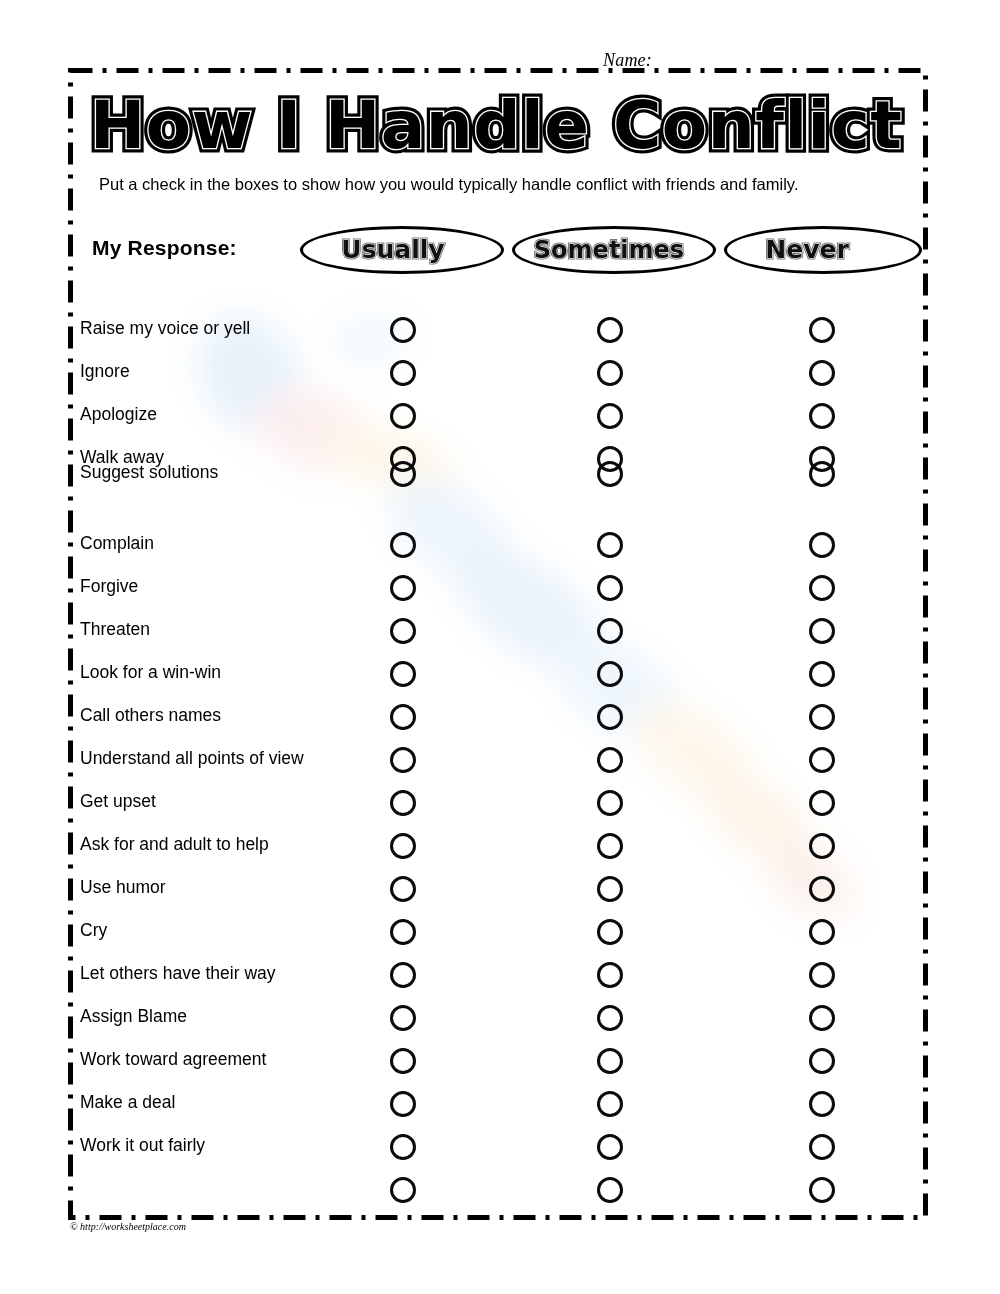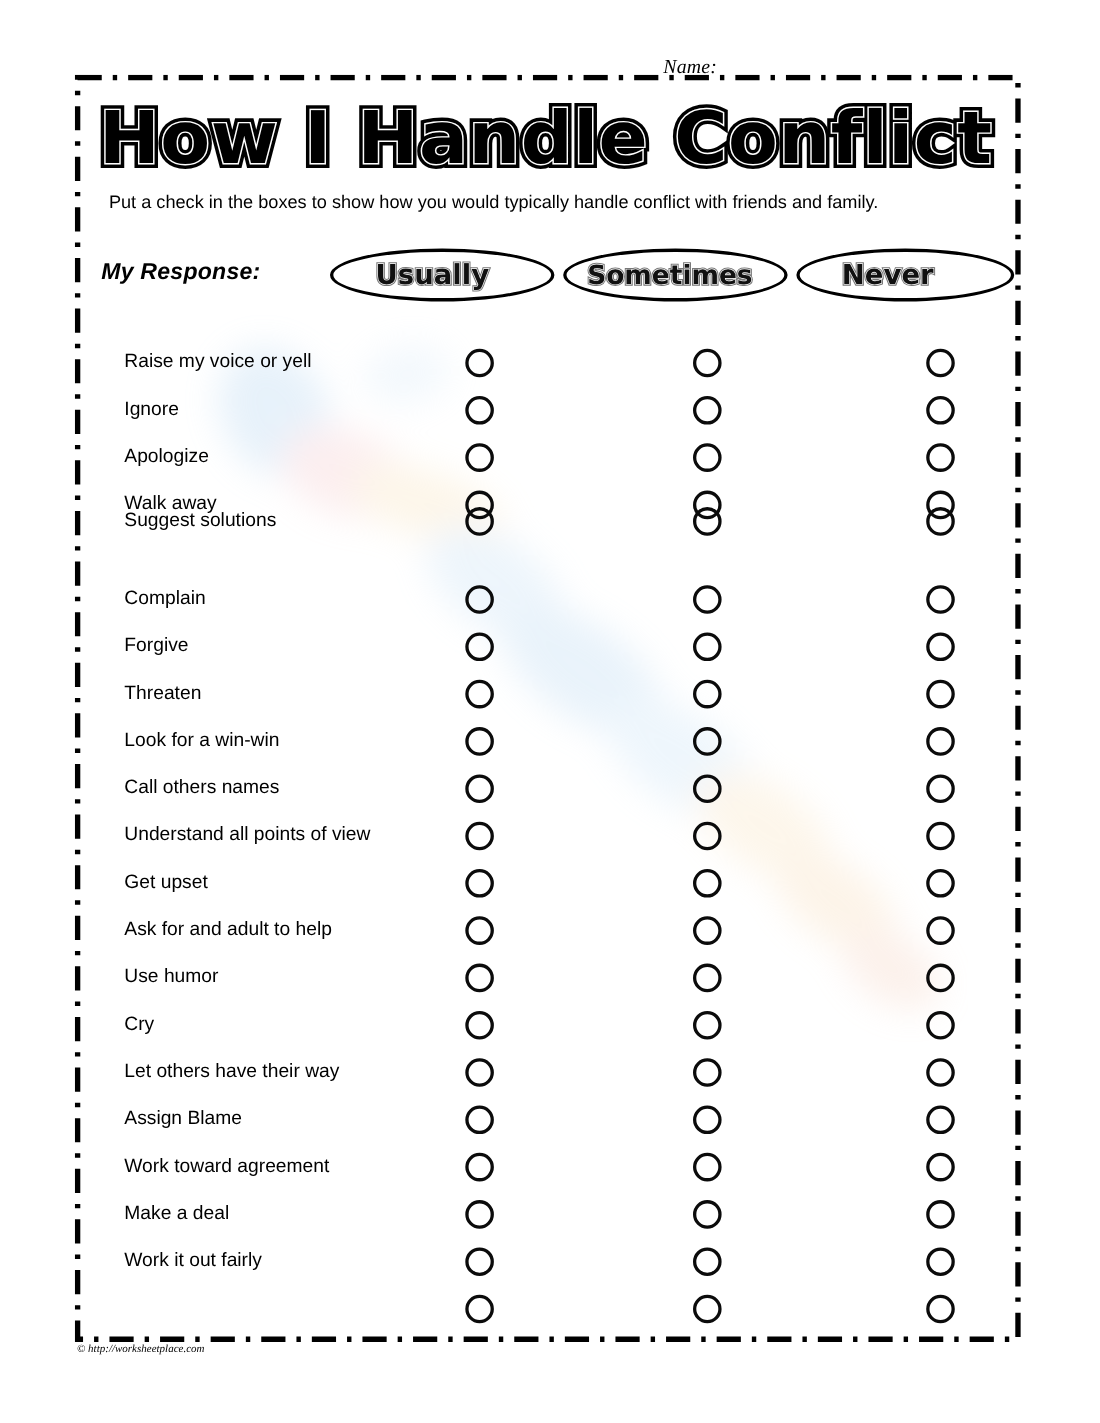--- a/index.html
+++ b/index.html
@@ -86,21 +86,20 @@
   }
 
   
   #my-response {
     position: absolute;
     left: 92px;
     top: 236px;
     font-size: 21px;
     font-weight: bold;
     letter-spacing: 0.2px;
-    font-style: italic;
   }
 
   
   .oval {
     position: absolute;
     top: 226px;
     height: 48px;
     border: 3.5px solid #000;
     border-radius: 50%;
     box-sizing: border-box;
@@ -113,21 +112,20 @@
   #oval-sometimes { left: 512px; width: 204px; }
   #oval-never     { left: 724px; width: 198px; }
   .oval-label-svg { display:block; }
 
   
   .row {
     position: absolute;
     left: 0;
     width: 804px;
     height: 43px;
-    margin-left: 33px;
   }
   .row-label {
     position: absolute;
     left: 80px;
     top: 0;
     font-size: 17.5px;
     line-height: 24px;
     font-family: "Liberation Sans", sans-serif;
     white-space: nowrap;
   }

